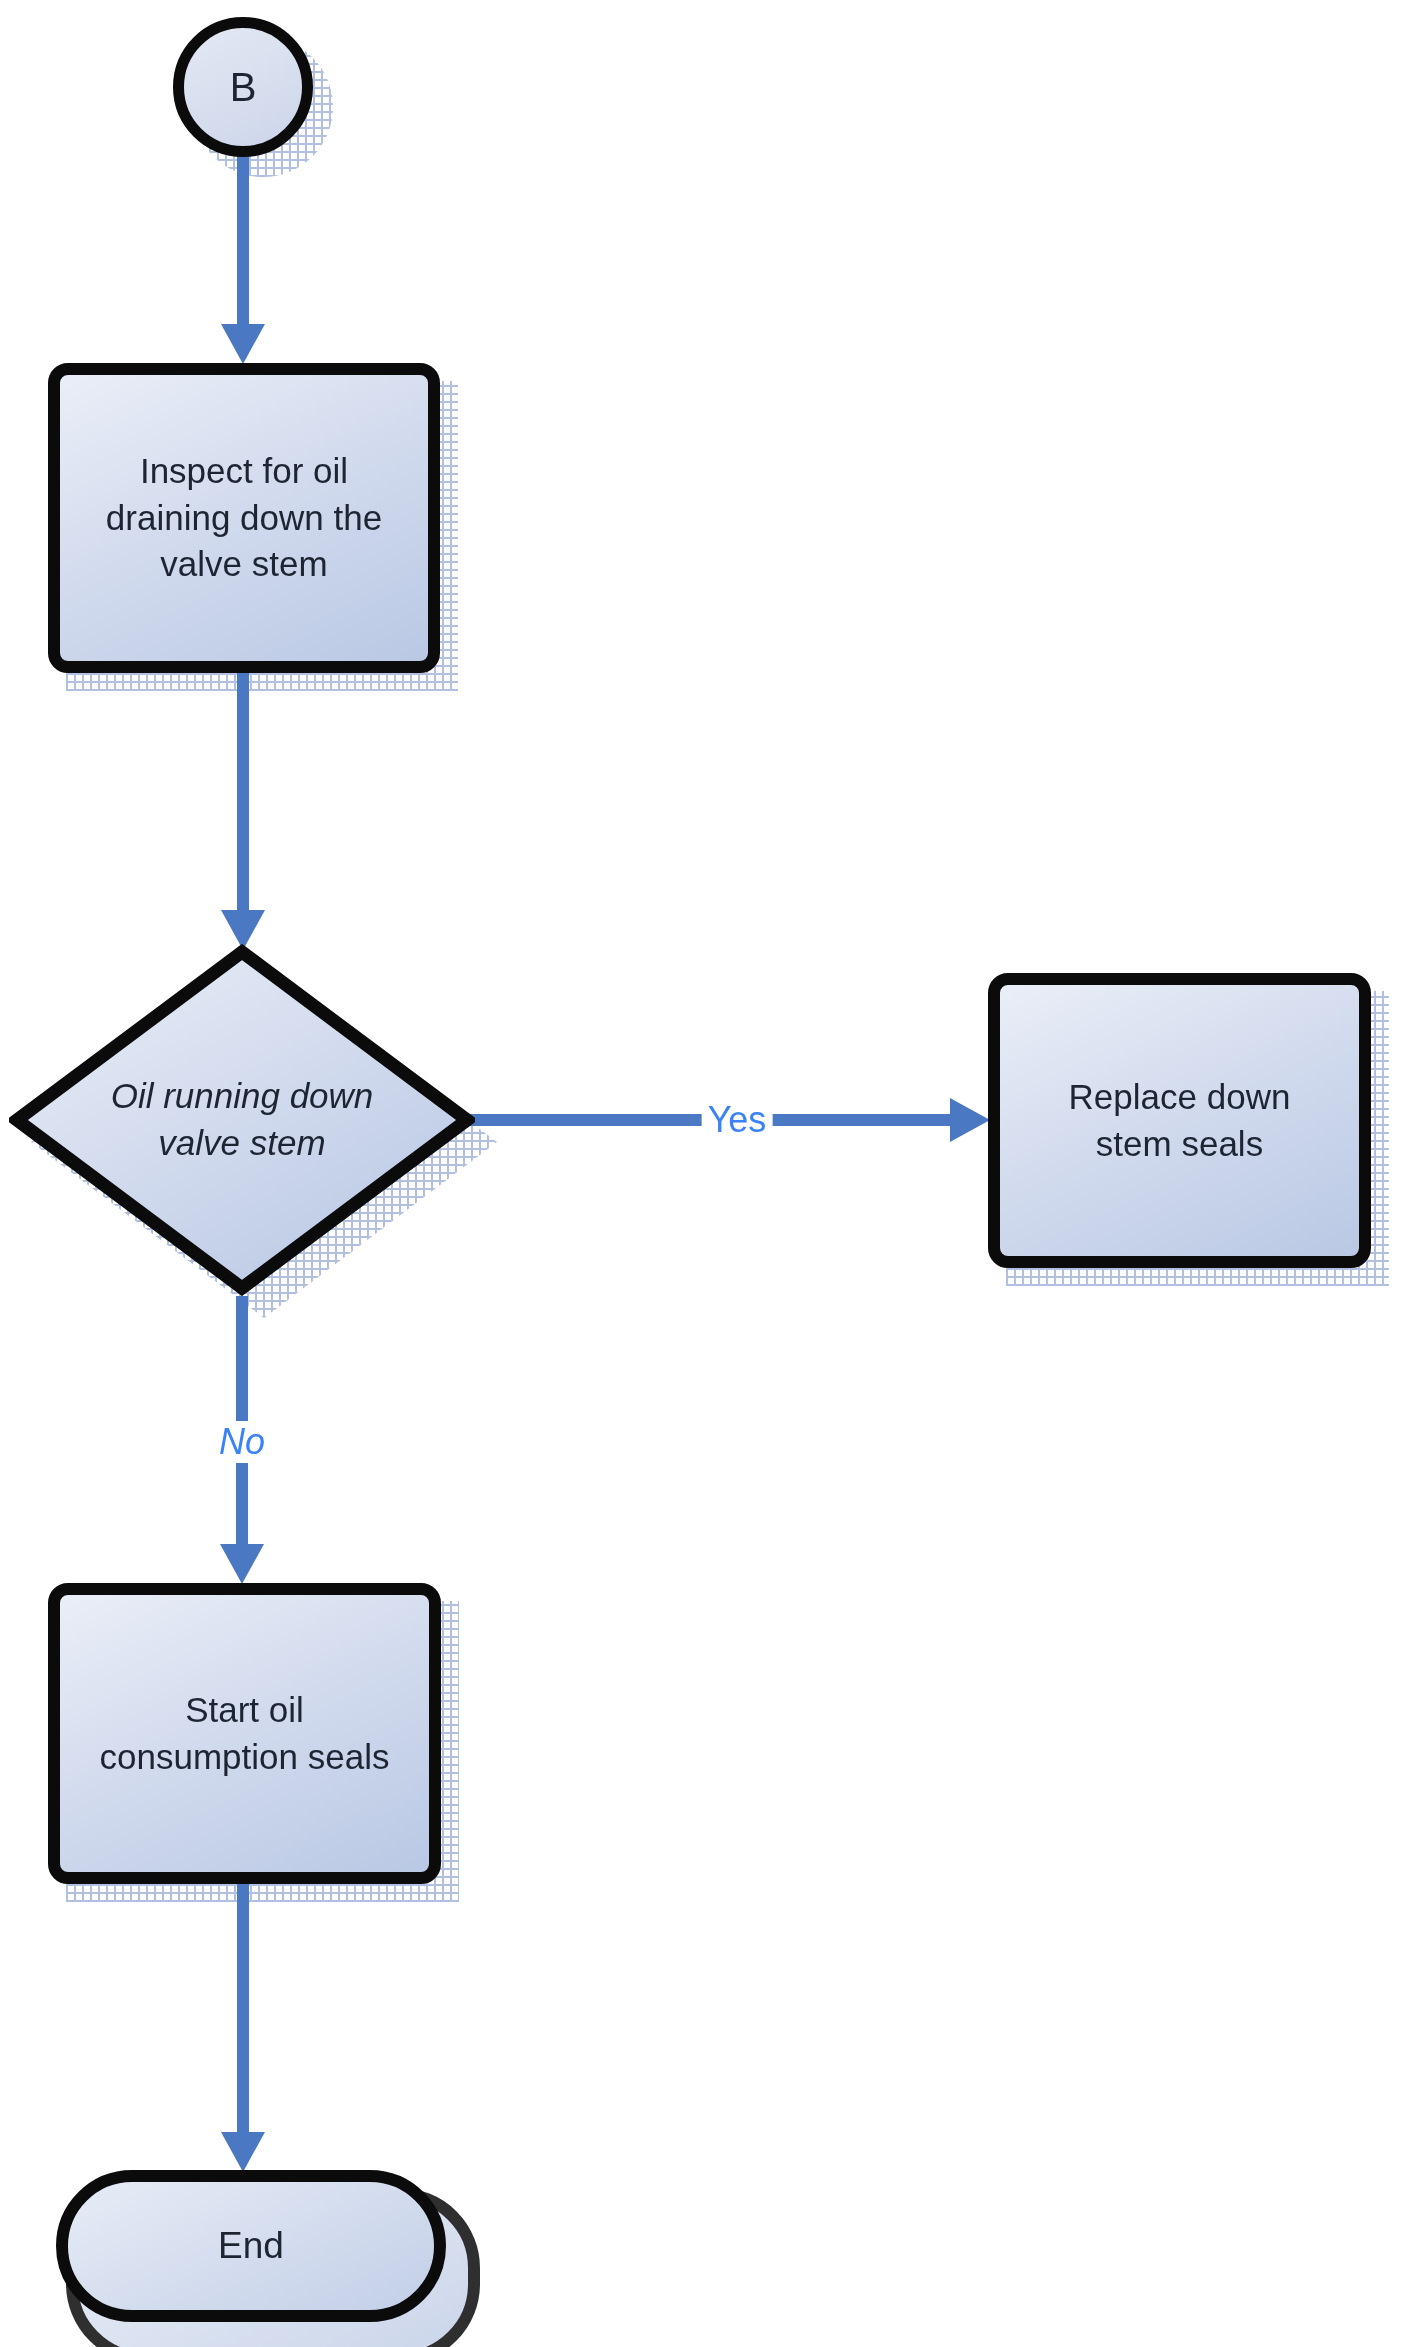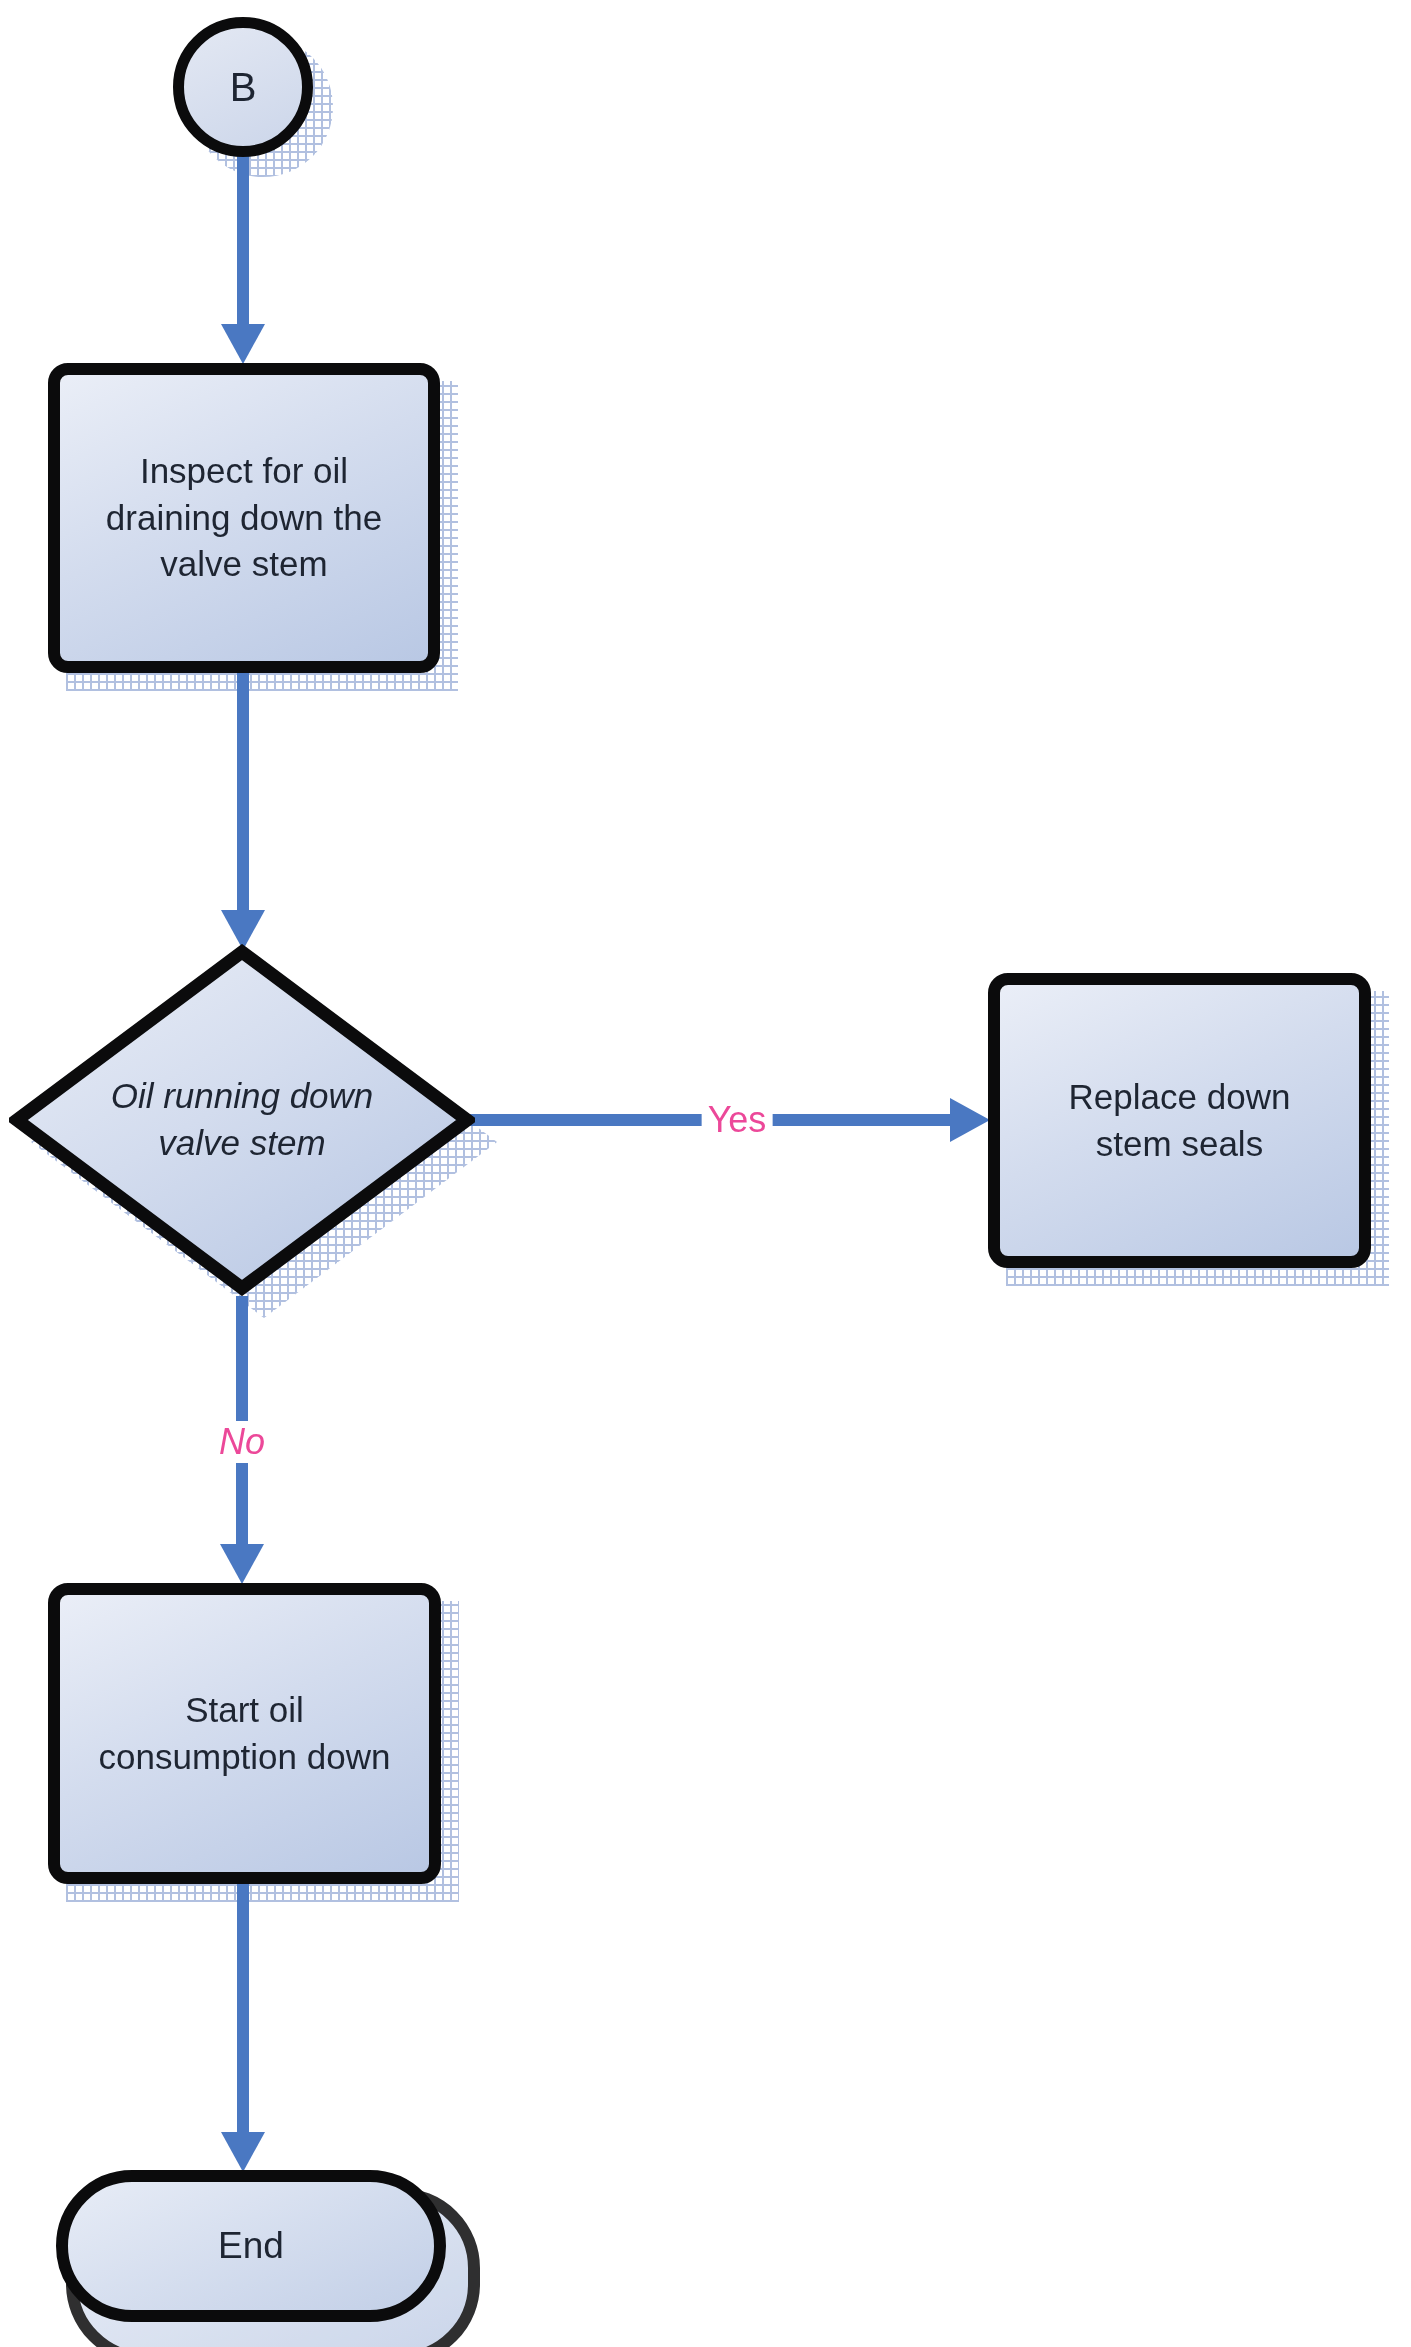--- a/index.html
+++ b/index.html
@@ -78,21 +78,21 @@
   .head.down  { border-left: 22px solid transparent; border-right: 22px solid transparent; border-top: 40px solid #4a78c2; }
   .head.right { border-top: 22px solid transparent; border-bottom: 22px solid transparent; border-left: 40px solid #4a78c2; }
 
   .edge-label {
     position: absolute;
     z-index: 3;
     transform: translate(-50%, -50%);
     background: #ffffff;
     padding: 0 6px;
     font-size: 36px;
-    color: #ec4899;
+    color: #3b82f6;
   }
 </style>
 </head>
 <body>
 
 <div class="canvas">
 
   <div class="shadow circle" style="left:193px; top:37px;  width:140px; height:140px;"></div>
   <div class="shadow" style="left:66px;  top:381px; width:392px; height:310px;"></div>
   <div class="shadow diamond" style="left:31px;  top:966px; width:466px; height:352px;"></div>
@@ -139,20 +139,20 @@
     <div class="diamond-label">
       <span>Oil running down valve stem</span>
     </div>
   </div>
 
   <div class="node proc" style="left:988px; top:973px; width:383px; height:295px;">
     <span>Replace down stem seals</span>
   </div>
 
   <div class="node proc" style="left:48px; top:1583px; width:393px; height:301px;">
-    <span>Start oil consumption down</span>
+    <span>Start oil consumption seals</span>
   </div>
 
   <div class="node stadium" style="left:56px; top:2170px; width:390px; height:152px;">
     <span>End</span>
   </div>
 
 </div>
 
 </body></html>

